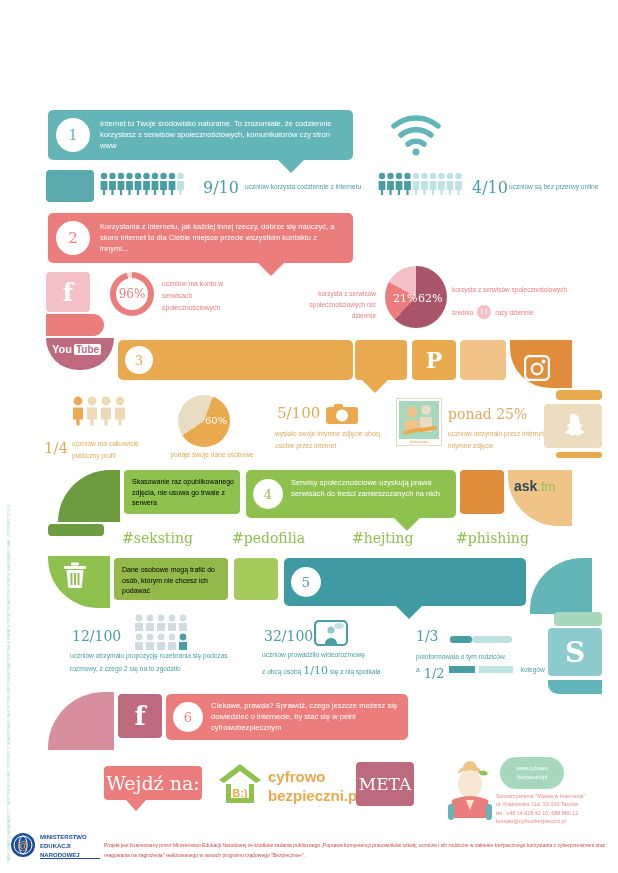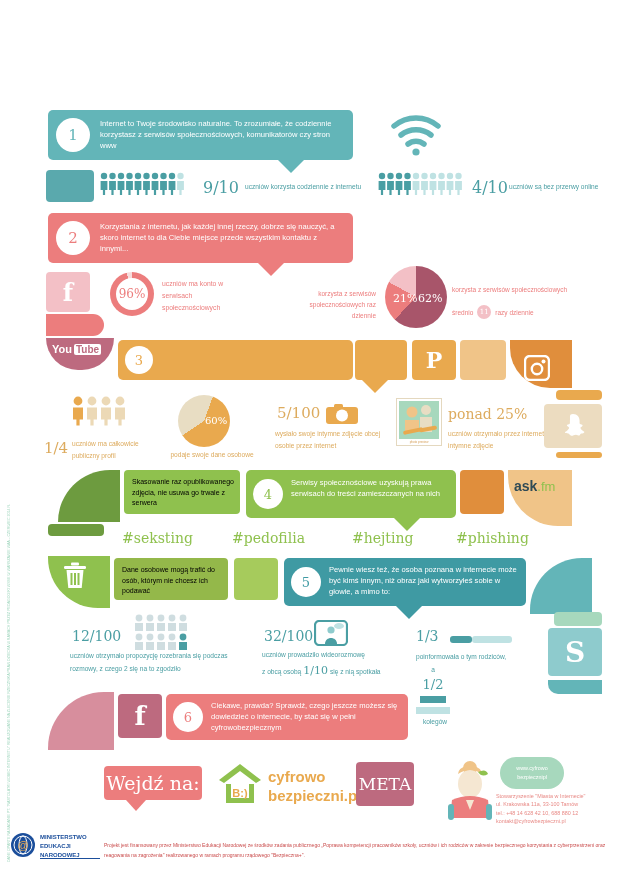--- a/index.html
+++ b/index.html
@@ -371,21 +371,20 @@
       <rect x="15.5" y="11" width="2" height="12" fill="#8fc14e"></rect>
     </svg>
   </div>
   <div class="blk" style="left:114px; top:558px; width:114px; height:42px; background:#94b84a;">
     <div class="btext" style="position:absolute; left:8px; top:7px; width:102px; font-size:7px; line-height:1.5;">Dane osobowe mogą trafić do osób, którym nie chcesz ich podawać</div>
   </div>
   <div class="blk" style="left:234px; top:558px; width:44px; height:42px; background:#a6cb5c;"></div>
 
   <div class="bubble" style="left:284px; top:558px; width:242px; height:48px; background:#3f9aa3;">
     <div class="num-circle" style="left:7px; top:9px; width:30px; height:30px; color:#3f9aa3; font-size:13px;">5</div>
-    <div class="btext" style="left:45px; top:6px; width:190px;">Pewnie wiesz też, że osoba poznana w internecie może być kimś innym, niż obraz jaki wytworzyłeś sobie w głowie, a mimo to:</div>
     <div class="tail" style="left:112px; top:48px; border-top:13px solid #3f9aa3;"></div>
   </div>
   <div class="arc" style="left:530px; top:558px; width:62px; height:56px; background:#63b5b8; border-radius:52px 0 0 0;"></div>
 
   <div class="cap big" style="left:72px; top:626px; font-size:14px; color:#4a9ea3;">12/100</div>
   <div style="position:absolute; left:134px; top:614px;">
     <svg width="62" height="42" viewBox="0 0 62 42">
       <g fill="#cfdde0">
         <g>
             <circle cx="5" cy="4" r="3.4"></circle>
@@ -447,21 +446,21 @@
   <div style="position:absolute; left:262px; top:664px; display:flex; align-items:baseline; gap:2px;">
     <span style="color:#4a9ea3; font-size:6.6px;">z obcą osobą</span>
     <span class="big" style="color:#4a9ea3; font-size:11px;">1/10</span>
     <span style="color:#4a9ea3; font-size:6.6px;">się z nią spotkała</span>
   </div>
 
   <div class="cap big" style="left:416px; top:626px; font-size:14px; color:#4a9ea3;">1/3</div>
   <div class="bar" style="left:450px; top:636px; width:22px; height:7px; background:#4a9ea3;"></div>
   <div class="bar" style="left:472px; top:636px; width:40px; height:7px; background:#bfe2e3;"></div>
   <div class="cap" style="left:416px; top:652px; width:140px; color:#4a9ea3; font-size:6.6px;">poinformowała o tym rodziców,</div>
-  <div style="position:absolute; left:416px; top:666px; display:flex; align-items:center; gap:4px;flex-direction:column;">
+  <div style="position:absolute; left:416px; top:666px; display:flex; gap:4px;">
     <span style="color:#4a9ea3; font-size:6.6px;">a</span>
     <span class="big" style="color:#4a9ea3; font-size:13px;">1/2</span>
     <span style="display:inline-block; width:26px; height:7px; background:#4a9ea3;"></span>
     <span style="display:inline-block; width:34px; height:7px; background:#bfe2e3;"></span>
     <span style="color:#4a9ea3; font-size:6.6px; margin-left:4px;">kolegów</span>
   </div>
 
   <div class="blk" style="left:554px; top:612px; width:48px; height:14px; background:#a7d8bd;"></div>
   <div class="logo-sq" style="left:548px; top:628px; width:54px; height:48px; background:#8ecbcd; font-family:'DejaVu Serif',serif; font-size:28px;">S</div>
   <div class="blk" style="left:548px; top:680px; width:54px; height:14px; background:#63b5b8; border-radius:0 0 0 10px;"></div>

